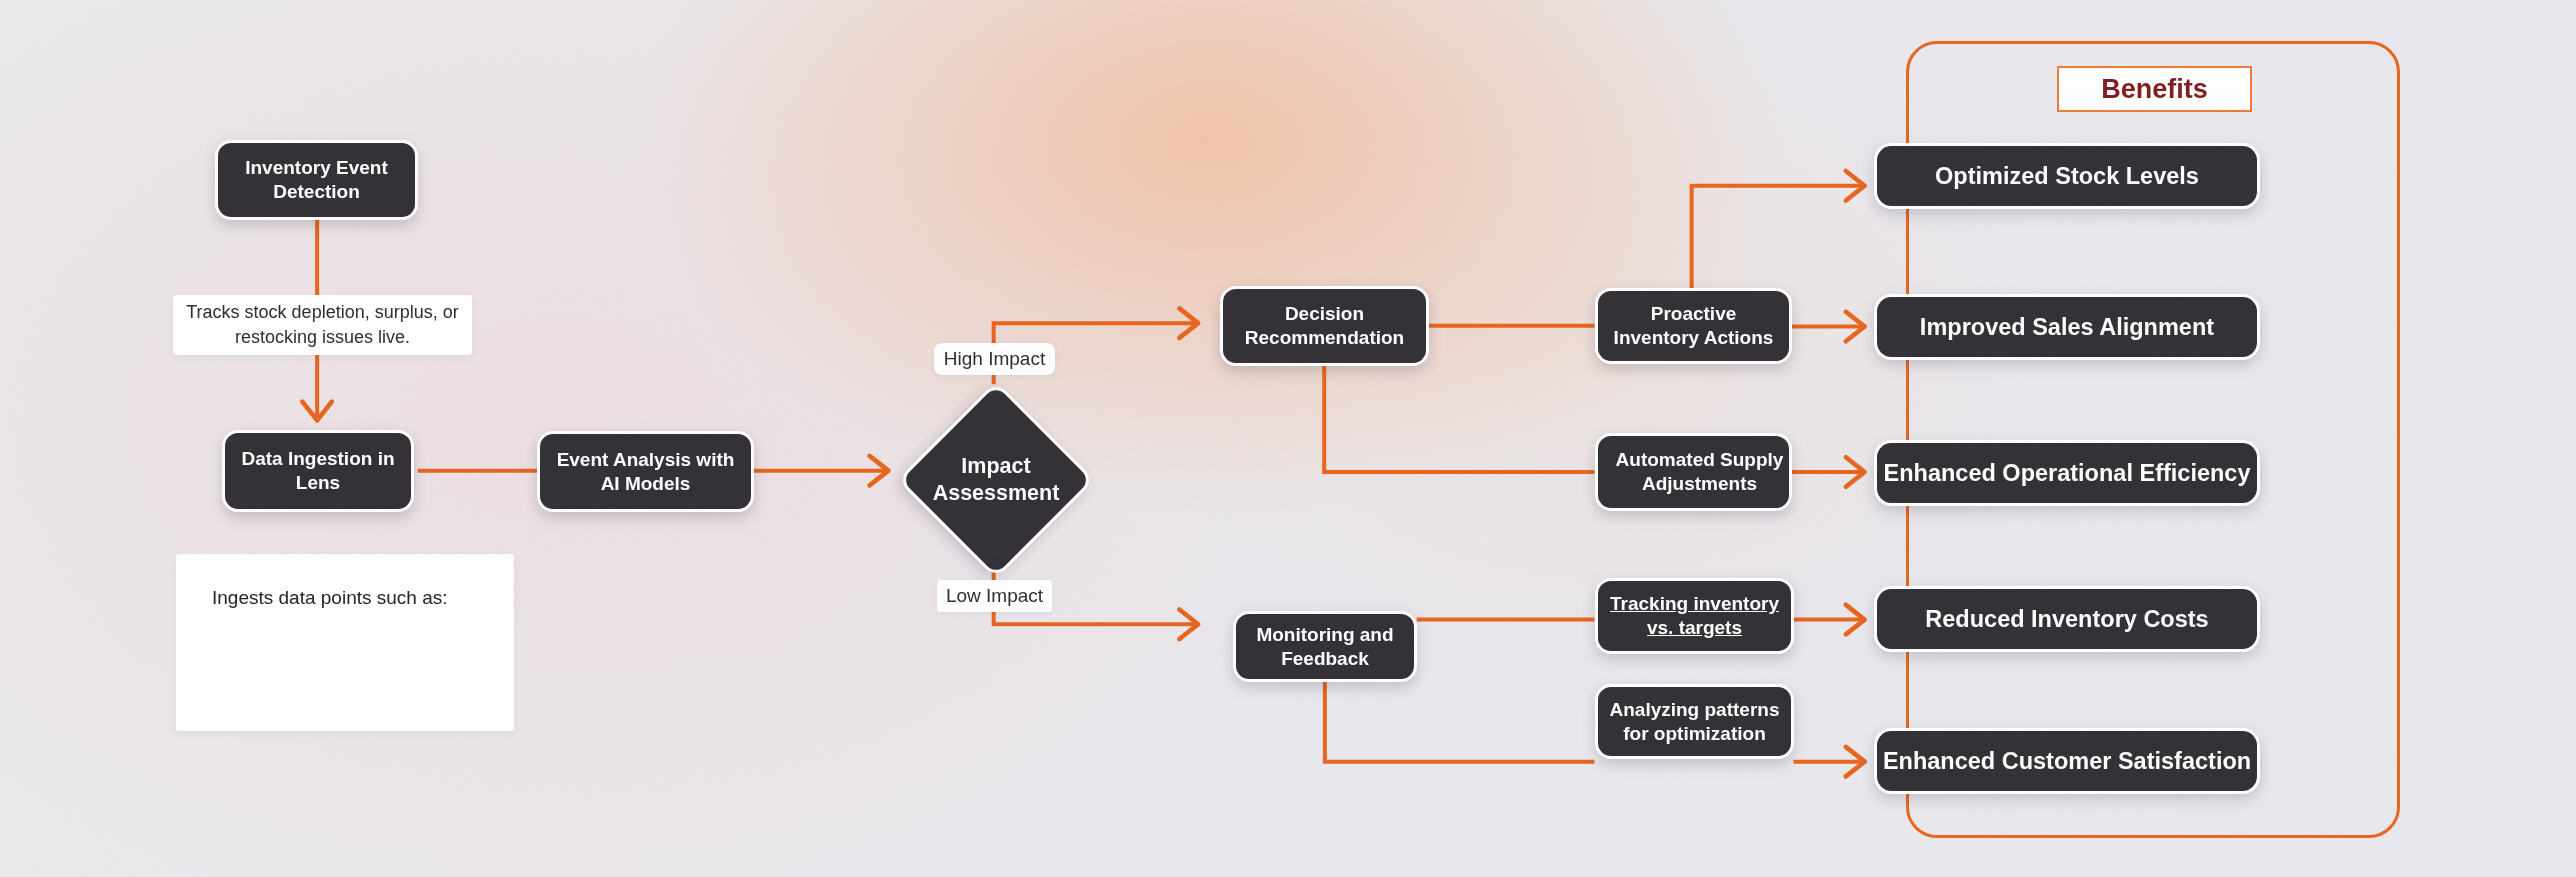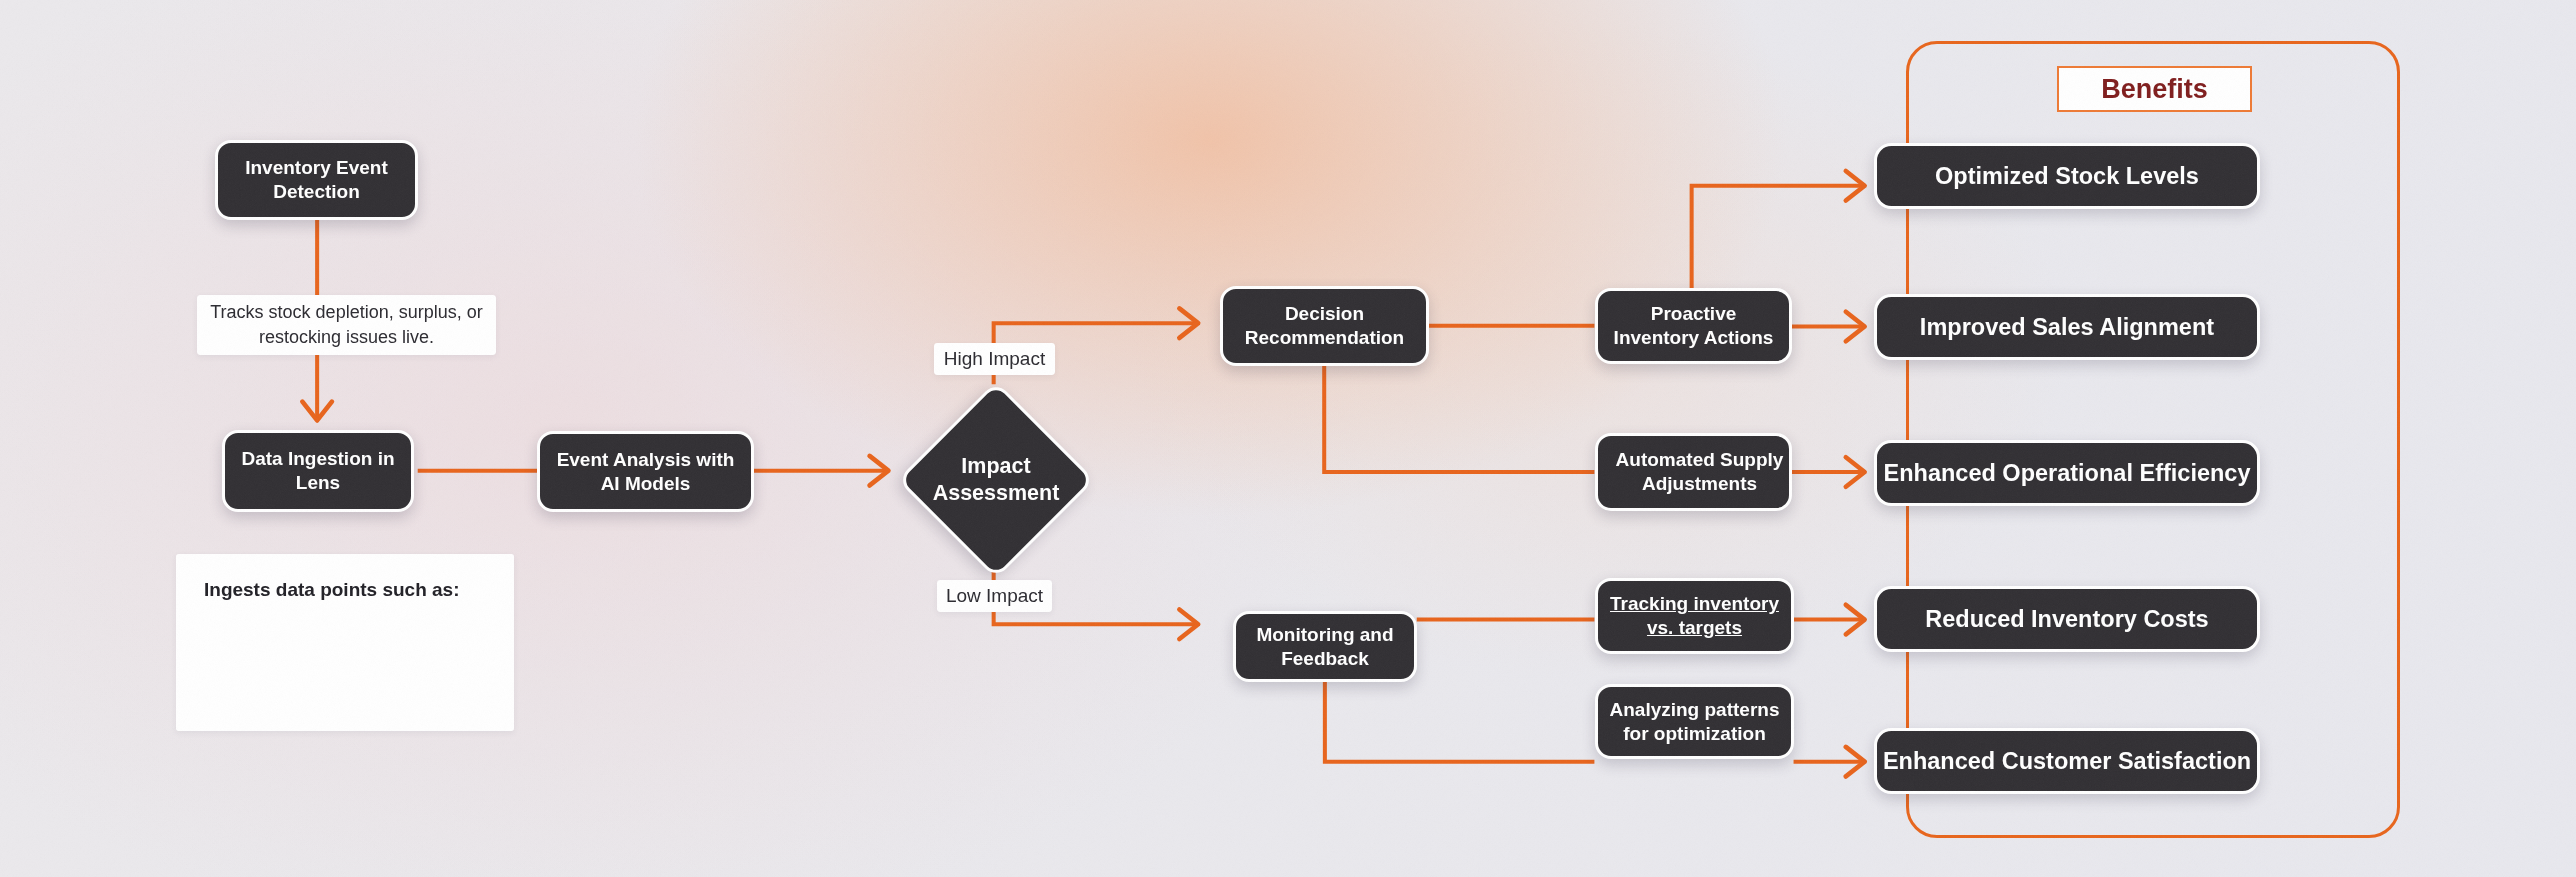--- a/index.html
+++ b/index.html
@@ -53,21 +53,21 @@
     display:flex;align-items:center;justify-content:center;
     font-weight:bold;font-size:23.5px;white-space:nowrap;
     box-shadow:0 5.4px 13.4px rgba(50,45,70,.20);
   }
   .ingest{
     position:absolute;left:176px;top:554px;width:338px;height:177px;
     box-sizing:border-box;background:#fff;color:#222127;border-radius:2.7px;
     padding:17.4px 6.7px 6.7px 20px;text-align:left;
     box-shadow:0 2px 6.7px rgba(60,50,80,.07);
   }
-  .ingest-title{font-size:19px;font-weight:bold;margin:8px;}
+  .ingest-title{font-size:19px;font-weight:normal;margin:16px;}
   .ingest ul{margin:17.4px 0 0;padding:0 0 0 56px;}
   .ingest li{font-size:17.4px;line-height:1.28;margin-bottom:5.4px;}
   .grain{position:absolute;left:0;top:0;width:2576px;height:877px;opacity:.5;pointer-events:none;}
 </style>
 </head>
 <body>
 
 <svg class="wires" viewBox="0 0 3840 1308" aria-hidden="true">
   <g stroke="#E8641C" stroke-width="6" fill="none">
     <path d="M472 327 V624"></path>
@@ -122,25 +122,25 @@
 
 <div class="node" style="left:1595px;top:433px;width:197px;height:78px;padding-left:16px;">Automated Supply
 Adjustments</div>
 
 <div class="node" style="left:1595px;top:578px;width:199px;height:76px;text-decoration:underline;">Tracking inventory
 vs. targets</div>
 
 <div class="node" style="left:1595px;top:684px;width:199px;height:75px;">Analyzing patterns
 for optimization</div>
 
-<div class="whitebox flag" style="left:934px;top:343px;width:121px;height:32px;">High Impact</div>
+<div class="whitebox flag" style="left:934px;top:343px;width:121px;height:32px;border-radius:8px;">High Impact</div>
 
 <div class="whitebox flag" style="left:937px;top:580px;width:115px;height:32px;">Low Impact</div>
 
-<div class="whitebox note-plain" style="left:173px;top:295px;width:299px;height:60px;margin-left:24px;">Tracks stock depletion, surplus, or
+<div class="whitebox note-plain" style="left:173px;top:295px;width:299px;height:60px;">Tracks stock depletion, surplus, or
 restocking issues live.</div>
 
 <div class="ingest">
   <p class="ingest-title">Ingests data points such as:</p>
 </div>
 
 <div class="benefits-panel"></div>
 
 <div class="benefits-title">Benefits</div>
 

